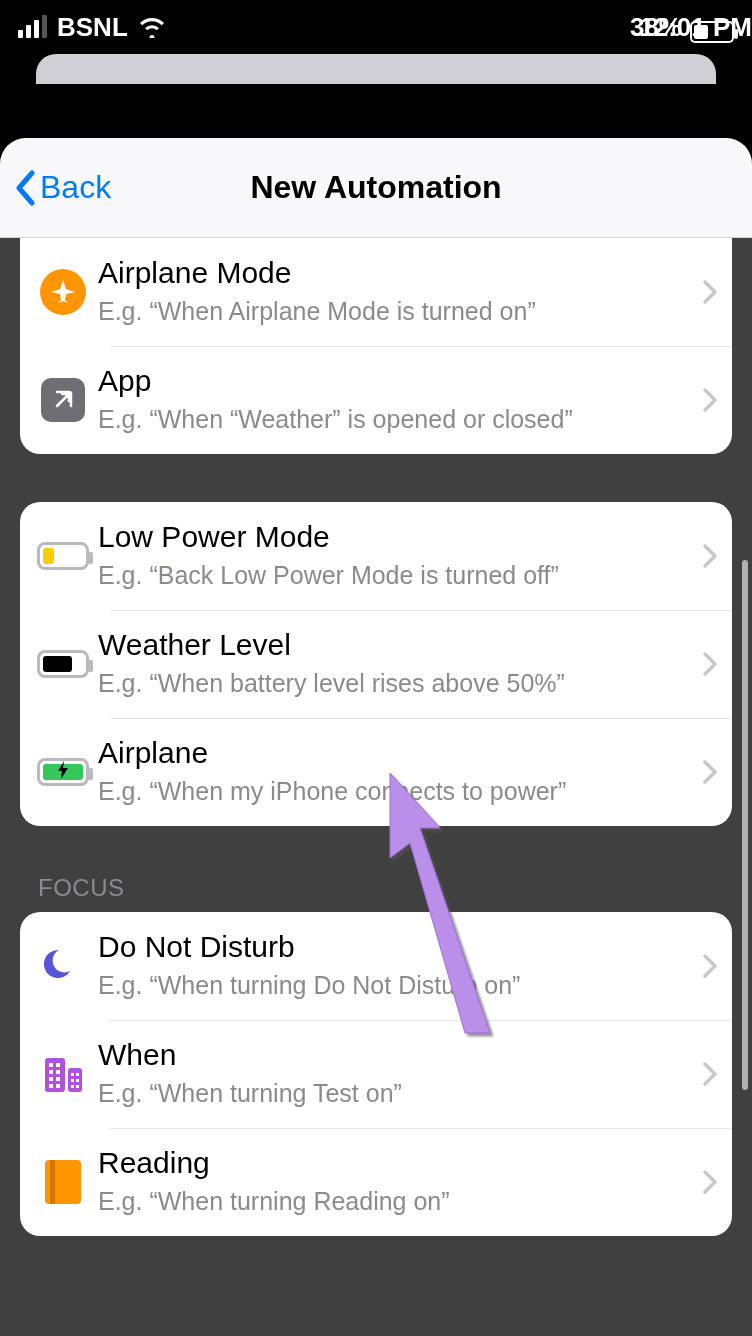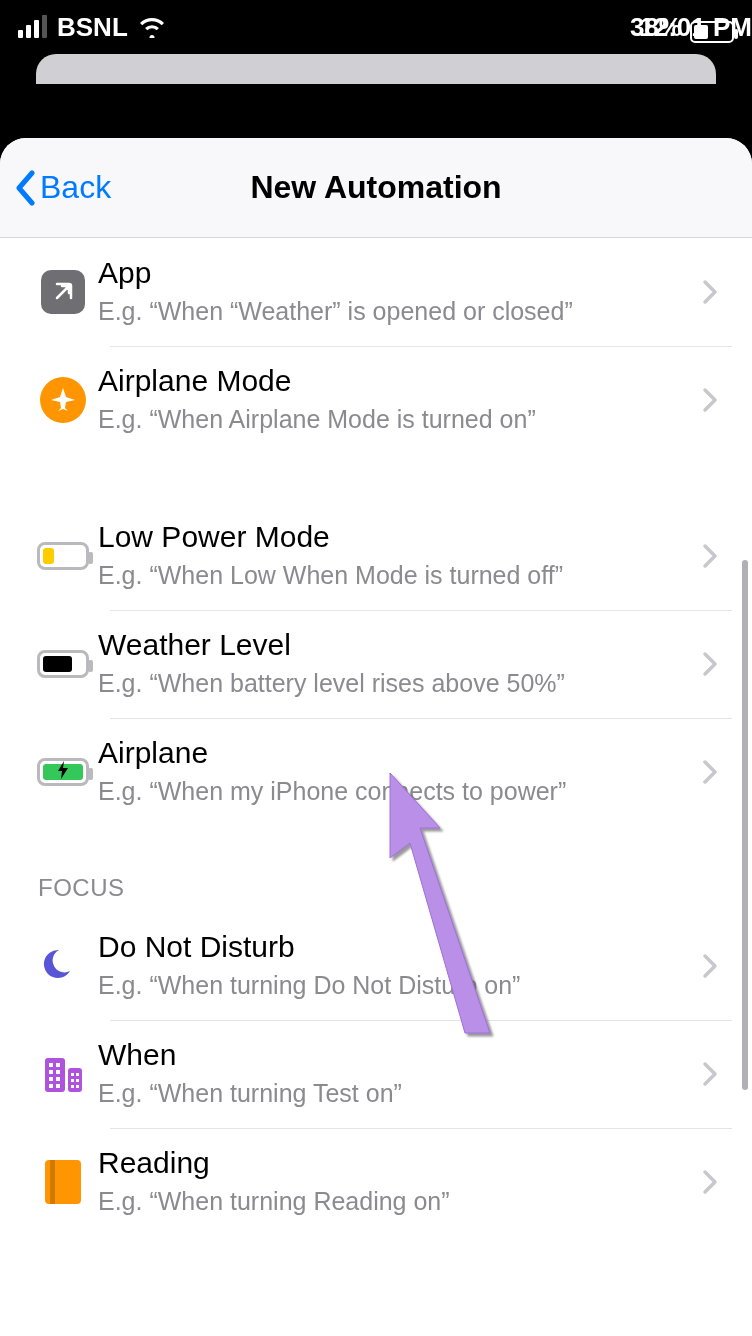--- a/index.html
+++ b/index.html
@@ -16,21 +16,21 @@
   .signal-bars span:nth-child(2){height:13px;}
   .signal-bars span:nth-child(3){height:18px;}
   .signal-bars span:nth-child(4){height:23px; background:#555;}
   .wifi-icon svg { display:block;}
   .batt-outline { width:44px; height:22px; border:2px solid #fff; border-radius:5px; position:relative; display:flex; align-items:center; padding:2px;}
   .batt-outline::after{content:"";position:absolute;right:-6px;top:6px;width:4px;height:10px;background:#fff;border-radius:2px;}
   .batt-fill { width:40%; height:100%; background:#fff; border-radius:2px;}
   
   .sheet-bg { position:absolute; top:54px; left:0; right:0; bottom:0; background:#000;}
   .sheet-bg .under { position:absolute; top:0; left:36px; right:36px; height:30px; background:#cfcfd4; border-radius:20px 20px 0 0;}
-  .sheet { position:absolute; top:84px; left:0; right:0; bottom:0; background:#ffffff; border-radius:26px 26px 0 0; overflow:hidden;}
+  .sheet { position:absolute; top:84px; left:0; right:0; bottom:0; background:#404040; border-radius:26px 26px 0 0; overflow:hidden;}
   .navbar { height:100px; display:flex; align-items:center; justify-content:center; position:relative; border-bottom:1px solid #d6d6db; background:#f8f8fa;}
   .nav-back { position:absolute; left:14px; display:flex; align-items:center; gap:4px; color:#007aff; font-size:32px;}
   .nav-back svg { display:block;}
   .nav-title { font-size:32px; font-weight:700; color:#000;}
   .scroll { position:absolute; top:100px; left:0; right:0; bottom:0; overflow:hidden; }
   .content { padding:0 20px 40px 20px; }
   .group { background:#fff; border-radius:20px; overflow:hidden; margin-bottom:48px;}
   .group.first { border-radius:0 0 20px 20px; margin-top:0;}
   .section-header { font-size:24px; color:#8a8a8f; letter-spacing:0.5px; padding:0 18px 10px 18px; margin-top:16px; text-transform:uppercase;}
   .row { display:flex; align-items:center; padding:18px 14px 18px 8px; min-height:108px; position:relative;}
@@ -105,66 +105,66 @@
         </div>
         <div class="nav-title">New Automation</div>
       </div>
 
       <div class="scroll">
         <div class="content">
 
           <div class="group first">
             <div class="row">
               <div class="row-icon">
+                <div class="ic-airplane">
+                    <svg width="28" height="28" viewBox="0 0 28 28">
+                      <path d="M14 2 L17 11 L26 14 L17 16 L16 22 L19 25 L14 23 L9 25 L12 22 L11 16 L2 14 L11 11 Z" fill="#fff"></path>
+                    </svg>
+                  </div>
+              </div>
+              <div class="row-text">
+                <div class="row-title">Airplane Mode</div>
+                <div class="row-sub">E.g. “When Airplane Mode is turned on”</div>
+              </div>
+              <div class="chev">
+                  <svg width="16" height="26" viewBox="0 0 16 26">
+                    <path d="M3 3 L13 13 L3 23" stroke="#c7c7cc" stroke-width="3.5" fill="none" stroke-linecap="round" stroke-linejoin="round"></path>
+                  </svg>
+                </div>
+            </div>
+            <div class="row">
+              <div class="row-icon">
                 <div class="ic-app">
                     <svg width="22" height="22" viewBox="0 0 22 22">
                       <path d="M5 3 h12 a2 2 0 0 1 2 2 v12 M5 17 L17 5 M17 5 h-7 M17 5 v7" stroke="#fff" stroke-width="2.5" fill="none" stroke-linecap="round" stroke-linejoin="round"></path>
                     </svg>
                   </div>
               </div>
               <div class="row-text">
                 <div class="row-title">App</div>
                 <div class="row-sub">E.g. “When “Weather” is opened or closed”</div>
               </div>
               <div class="chev">
                   <svg width="16" height="26" viewBox="0 0 16 26">
                     <path d="M3 3 L13 13 L3 23" stroke="#c7c7cc" stroke-width="3.5" fill="none" stroke-linecap="round" stroke-linejoin="round"></path>
                   </svg>
                 </div>
             </div>
-            <div class="row">
-              <div class="row-icon">
-                <div class="ic-airplane">
-                    <svg width="28" height="28" viewBox="0 0 28 28">
-                      <path d="M14 2 L17 11 L26 14 L17 16 L16 22 L19 25 L14 23 L9 25 L12 22 L11 16 L2 14 L11 11 Z" fill="#fff"></path>
-                    </svg>
-                  </div>
-              </div>
-              <div class="row-text">
-                <div class="row-title">Airplane Mode</div>
-                <div class="row-sub">E.g. “When Airplane Mode is turned on”</div>
-              </div>
-              <div class="chev">
-                  <svg width="16" height="26" viewBox="0 0 16 26">
-                    <path d="M3 3 L13 13 L3 23" stroke="#c7c7cc" stroke-width="3.5" fill="none" stroke-linecap="round" stroke-linejoin="round"></path>
-                  </svg>
-                </div>
-            </div>
           </div>
 
           <div class="group">
             <div class="row">
               <div class="row-icon">
                   <div class="ic-lpm">
                     <div class="f"></div>
                   </div>
                 </div>
               <div class="row-text">
                 <div class="row-title">Low Power Mode</div>
-                <div class="row-sub">E.g. “When Low When Mode is turned off”</div>
+                <div class="row-sub">E.g. “Back Low Power Mode is turned off”</div>
               </div>
               <div class="chev">
                   <svg width="16" height="26" viewBox="0 0 16 26">
                     <path d="M3 3 L13 13 L3 23" stroke="#c7c7cc" stroke-width="3.5" fill="none" stroke-linecap="round" stroke-linejoin="round"></path>
                   </svg>
                 </div>
             </div>
             <div class="row">
               <div class="row-icon">
                   <div class="ic-batt">

